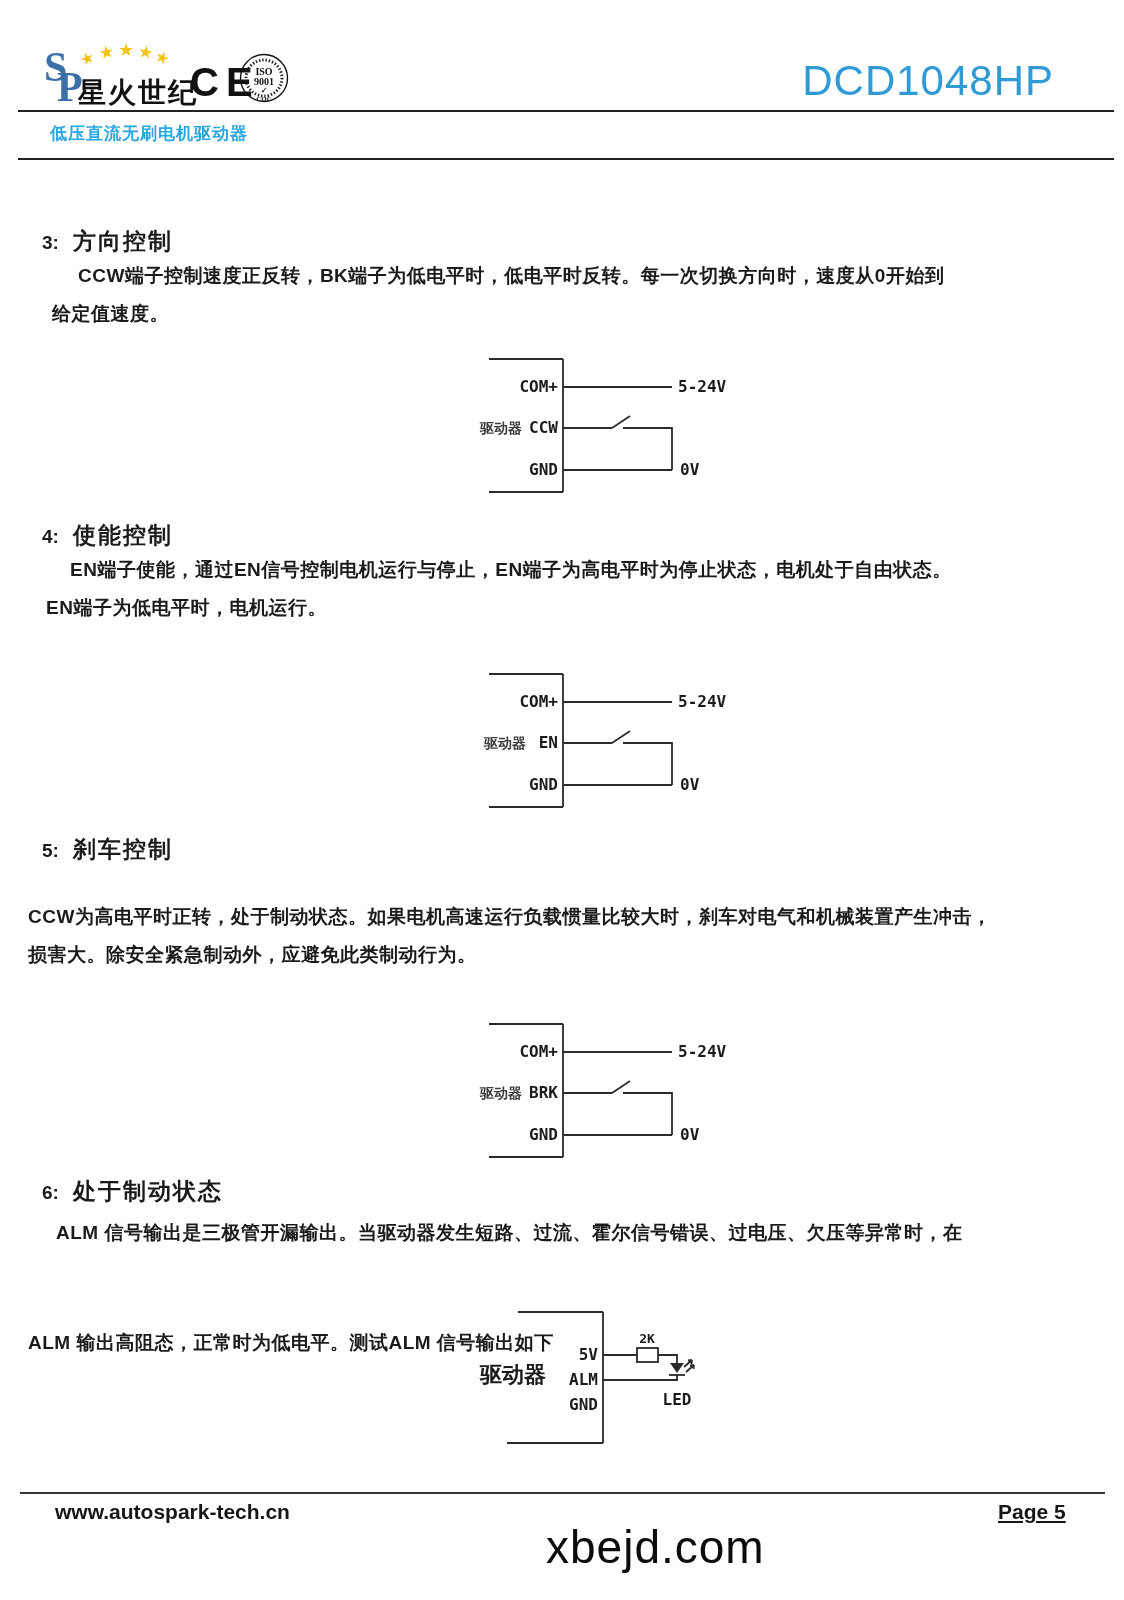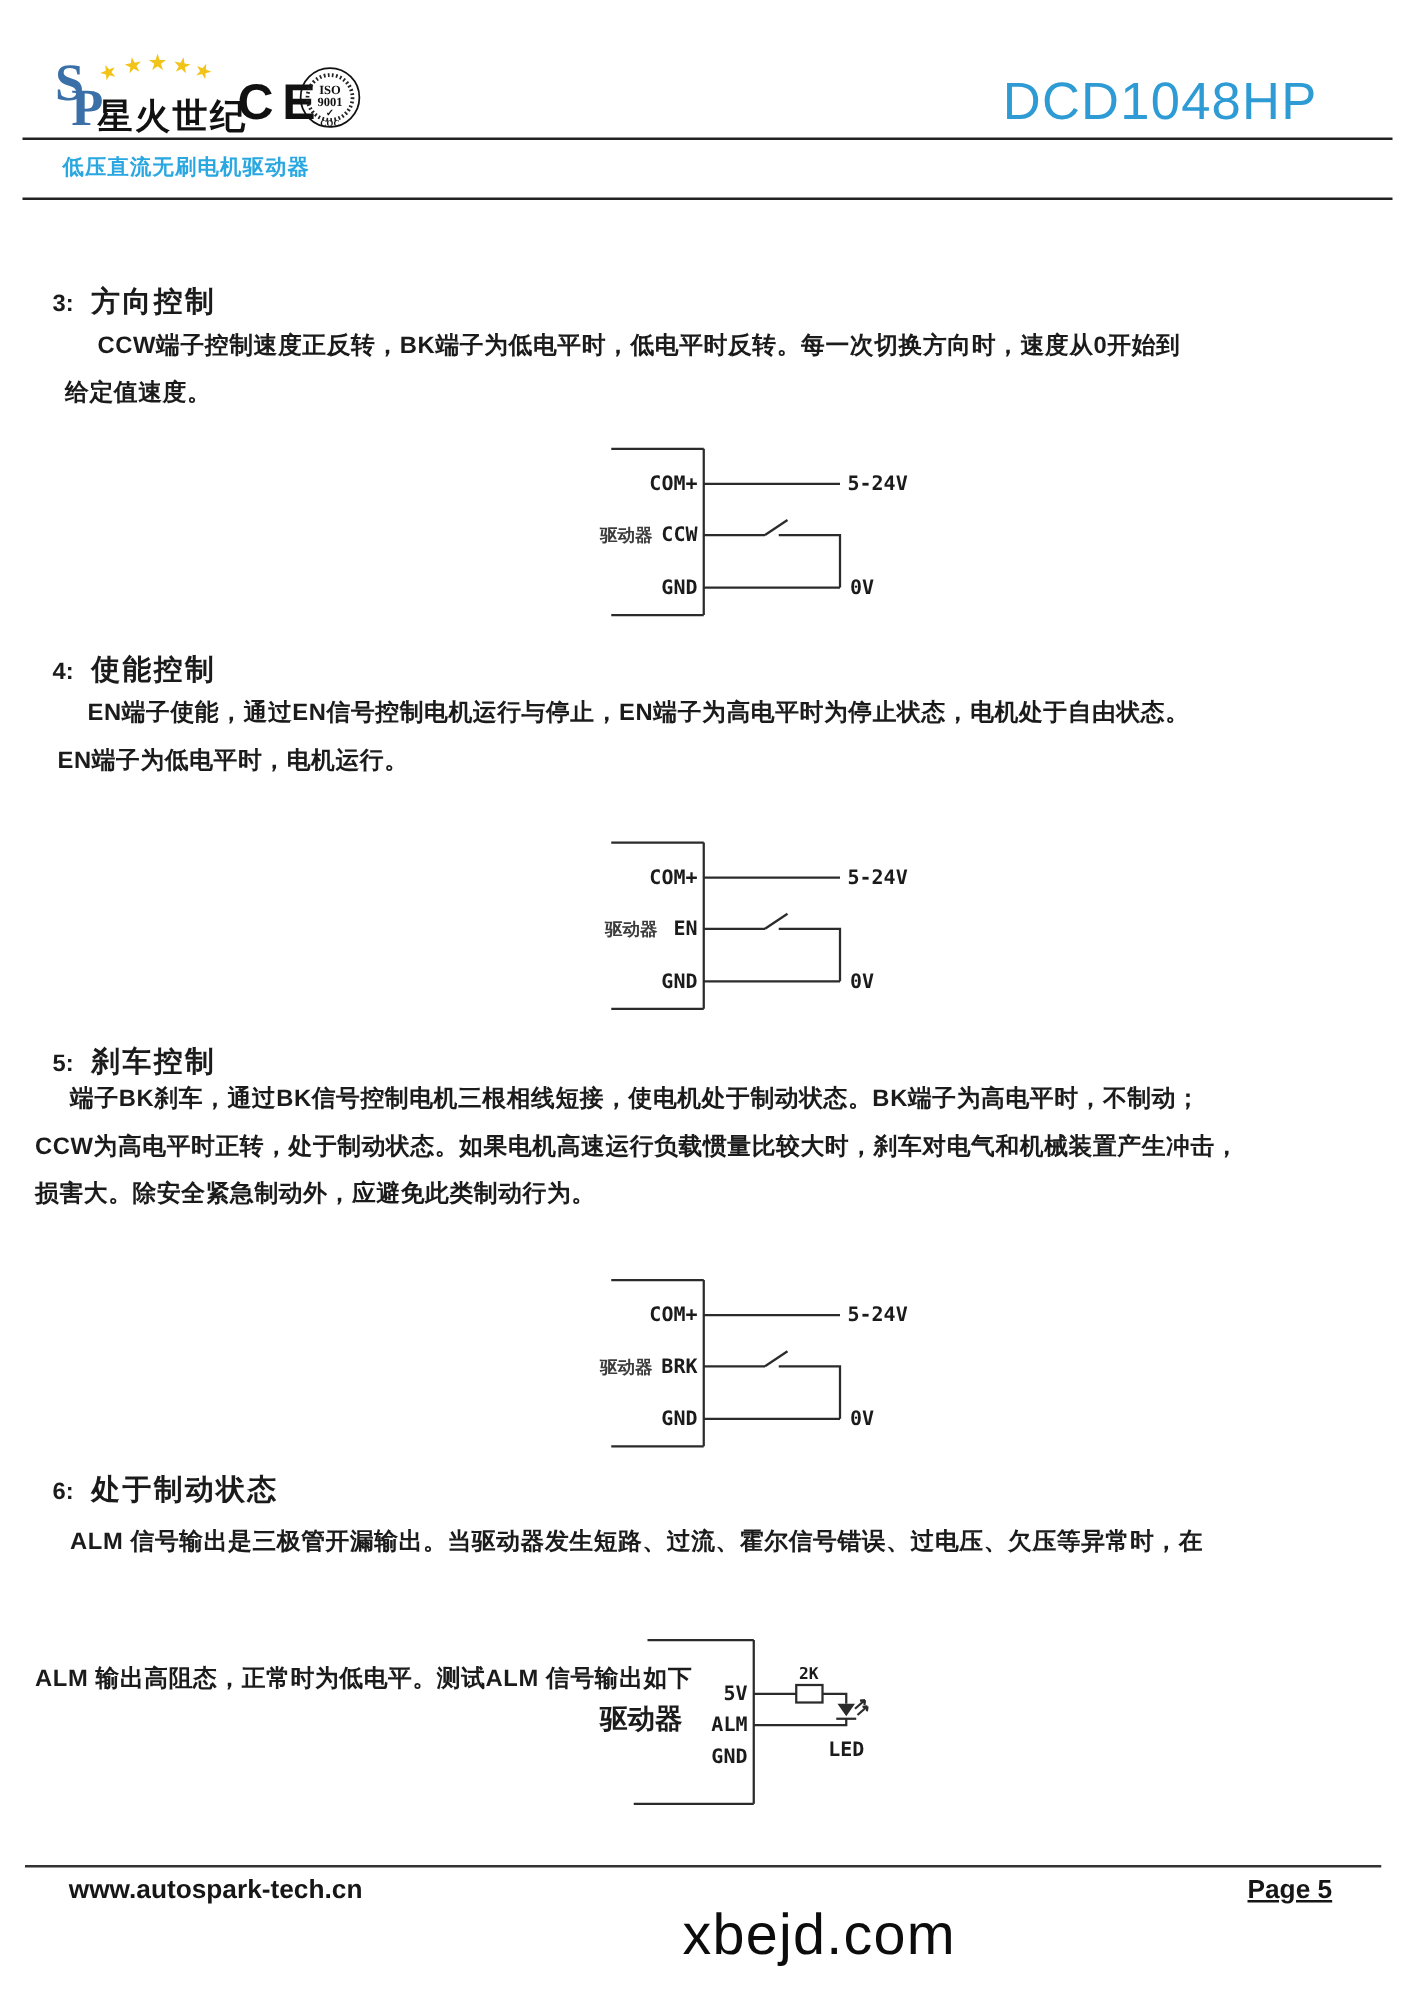--- a/index.html
+++ b/index.html
@@ -112,21 +112,20 @@
     <text class="dev-label" x="66" y="88" text-anchor="end">驱动器</text>
     <text class="pin-label" x="98" y="88" text-anchor="end">EN</text>
     <text class="pin-label" x="98" y="130" text-anchor="end">GND</text>
     <text class="pin-label" x="218" y="47">5-24V</text>
     <text class="pin-label" x="220" y="130">0V</text>
   </svg>
 
   <div class="abs" style="left:42px;top:834px;">
     <span class="sec-num">5:</span><span class="sec-title">刹车控制</span>
   </div>
-  <div class="abs body-line" style="left:56px;top:866px;">端子BK刹车，通过BK信号控制电机三根相线短接，使电机处于制动状态。BK端子为高电平时，不制动；</div>
   <div class="abs body-line" style="left:28px;top:904px;">CCW为高电平时正转，处于制动状态。如果电机高速运行负载惯量比较大时，刹车对电气和机械装置产生冲击，</div>
   <div class="abs body-line" style="left:28px;top:942px;">损害大。除安全紧急制动外，应避免此类制动行为。</div>
 
   <svg class="abs" style="left:460px;top:1010px;" width="290" height="160" viewBox="0 0 290 160">
     <path class="wire" d="M29 14 H103 M103 14 V147 M29 147 H103"></path>
     <path class="wire" d="M103 42 H212"></path>
     <path class="wire" d="M103 83 H152"></path>
     <path class="wire" d="M152 83 L170 71"></path>
     <path class="wire" d="M163 83 H212 V125"></path>
     <path class="wire" d="M103 125 H212"></path>

